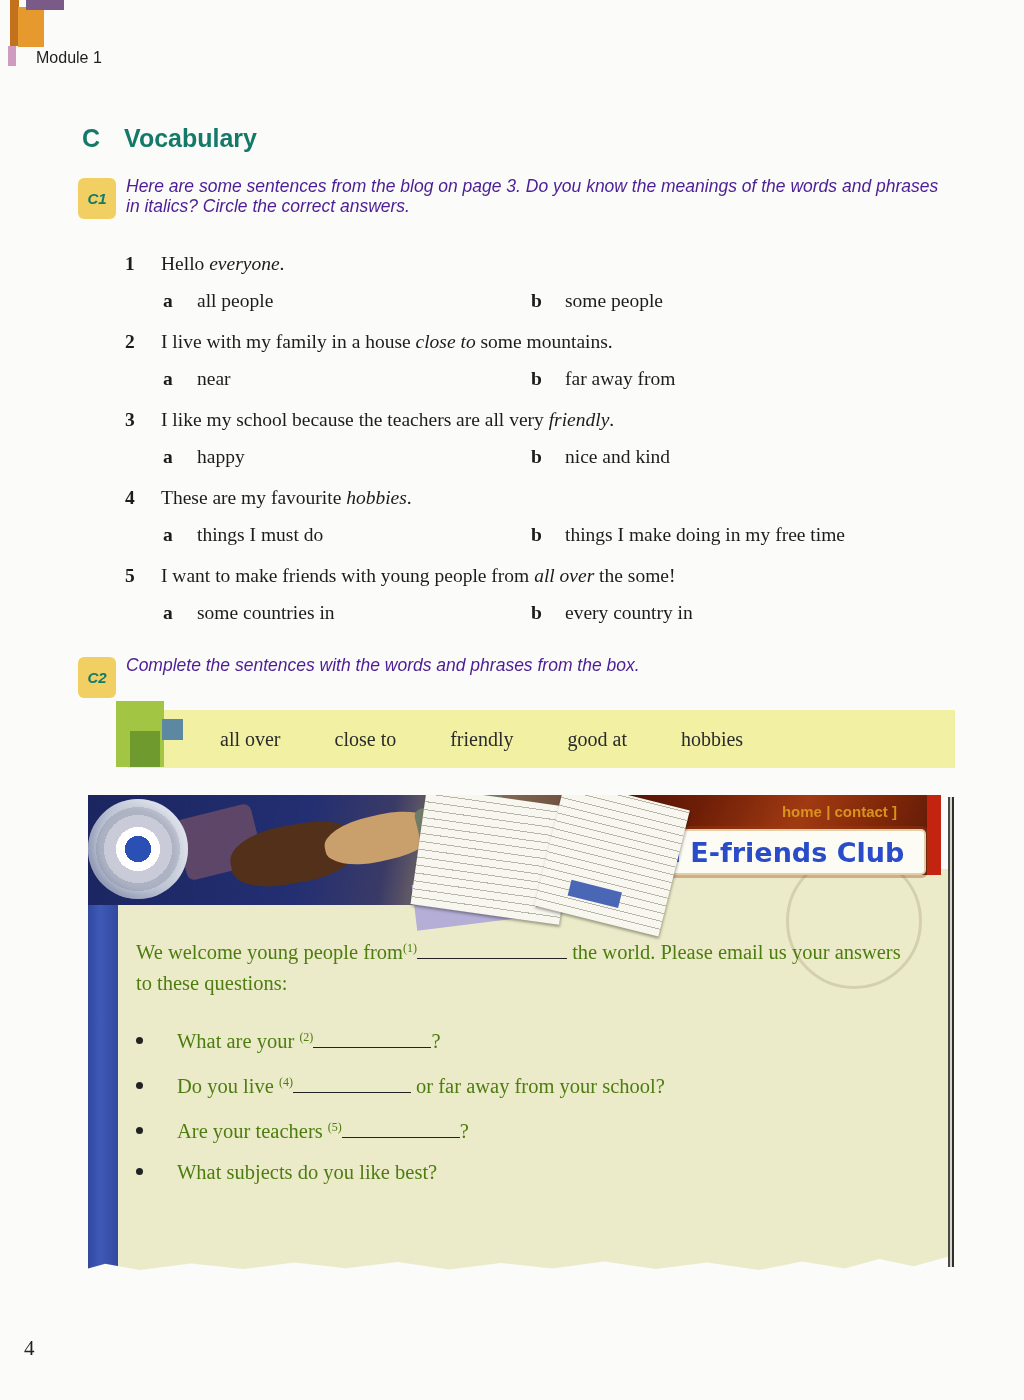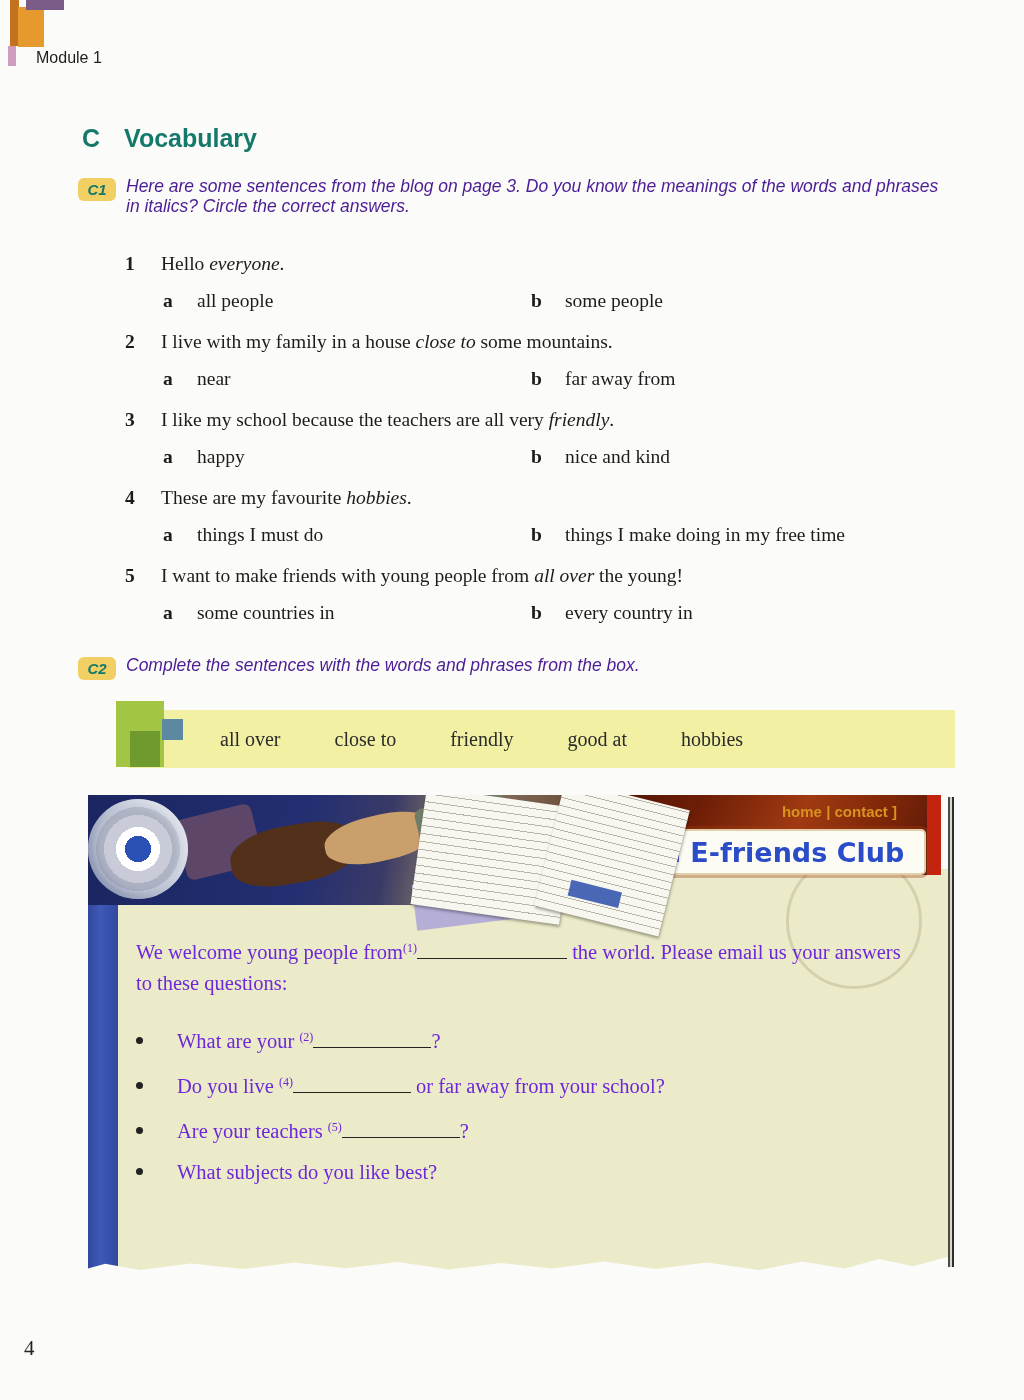--- a/index.html
+++ b/index.html
@@ -16,21 +16,21 @@
        font-size:16px;color:#1e1e1e;}
 
   
   .section-head{position:absolute;left:82px;top:124px;display:flex;gap:24px;
        font-family:"Liberation Sans",sans-serif;font-weight:bold;font-size:25px;color:#15796a;}
 
   
   .ex-row{position:absolute;display:flex;align-items:flex-start;}
   .c1-row{left:78px;top:176px;width:870px;}
   .c2-row{left:78px;top:655px;width:870px;}
-  .badge{flex:0 0 auto;min-width:38px;height:23px;background:#f2cf63;border-radius:6px;
+  .badge{flex:0 0 auto;min-width:38px;height:41px;background:#f2cf63;border-radius:6px;
        display:flex;align-items:center;justify-content:center;
        font-family:"Liberation Sans",sans-serif;font-weight:bold;font-style:italic;
        font-size:15px;color:#15796a;margin-top:2px;}
   .instruction{margin:0 0 0 10px;font-family:"Liberation Sans",sans-serif;font-style:italic;
        font-size:17.5px;line-height:20px;color:#4c1d95;}
 
   
   .c1-list{position:absolute;left:125px;top:250px;width:850px;font-size:19.5px;}
   .sentence{line-height:28px;margin:0 0 9px 0;}
   .num{display:inline-block;width:36px;font-weight:bold;}
@@ -94,21 +94,21 @@
   .letters{position:absolute;left:300px;top:-2px;width:300px;height:140px;}
   .envelope{position:absolute;left:26px;top:84px;width:130px;height:46px;background:#b5afd8;
        transform:rotate(-7deg);}
   .letter{background:#f7f6ef;box-shadow:1px 2px 3px rgba(0,0,0,.35);
        background-image:repeating-linear-gradient(0deg,transparent 0 7px,#b9b4a8 7px 8px);}
   .letter1{position:absolute;left:30px;top:4px;width:150px;height:118px;transform:rotate(8deg);}
   .letter2{position:absolute;left:160px;top:0;width:128px;height:130px;transform:rotate(14deg);}
   .stamp{position:absolute;left:30px;top:96px;width:52px;height:16px;background:#4a67b5;}
 
   
-  .content{position:absolute;left:48px;top:138px;right:36px;font-size:20.5px;color:#6d28d9;}
+  .content{position:absolute;left:48px;top:138px;right:36px;font-size:20.5px;color:#4d7c0f;}
   .intro{margin:0 0 14px 0;line-height:31px;}
   .q-list{list-style:none;margin:24px 0 0 0;padding:0;}
   .q-list li{margin:0 0 13px 0;line-height:28px;display:flex;align-items:baseline;}
   .dot{flex:0 0 auto;width:7px;height:7px;border-radius:50%;background:#222;
        margin-right:34px;transform:translateY(-4px);}
   .sup{font-size:12px;vertical-align:7px;}
   .blank{display:inline-block;width:118px;border-bottom:1.5px solid #222;height:15px;}
   .blank-wide{width:150px;}
 
   .page-number{position:absolute;left:24px;top:1336px;font-size:21px;color:#222;}
@@ -184,21 +184,21 @@
           <span>things I must do</span>
         </div>
       <div class="opt">
           <span class="opt-label">b</span>
           <span>things I make doing in my free time</span>
         </div>
     </div>
   </div>
 
   <div>
-    <p class="sentence"><span class="num">5</span><span>I want to make friends with young people from </span><span class="it">all over</span><span> the young!</span></p>
+    <p class="sentence"><span class="num">5</span><span>I want to make friends with young people from </span><span class="it">all over</span><span> the some!</span></p>
     <div class="options">
       <div class="opt opt-a">
           <span class="opt-label">a</span>
           <span>some countries in</span>
         </div>
       <div class="opt">
           <span class="opt-label">b</span>
           <span>every country in</span>
         </div>
     </div>

